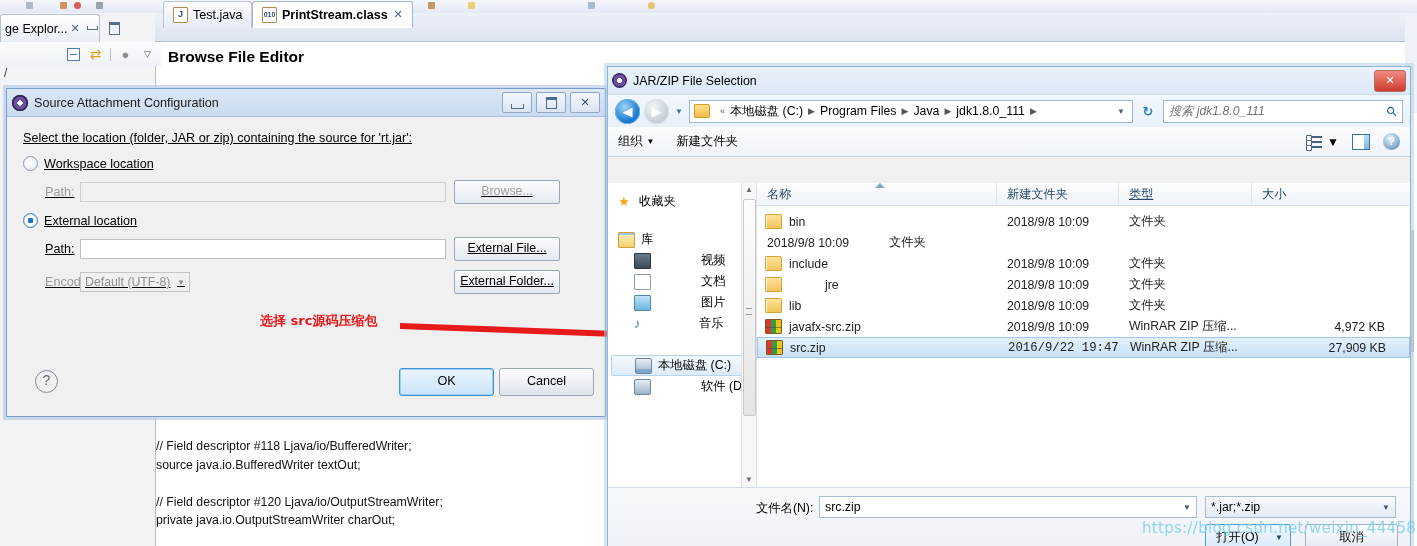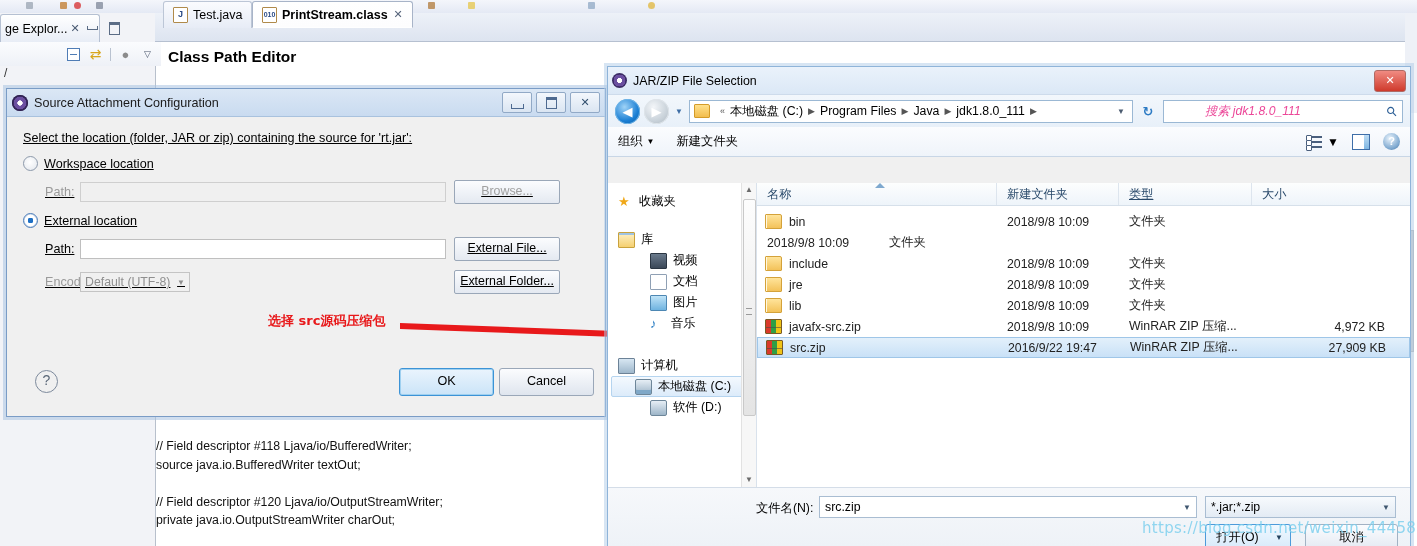--- a/index.html
+++ b/index.html
@@ -92,21 +92,21 @@
   .flabel{width:57px;padding-left:22px;font-size:12.6px;box-sizing:border-box;}
   .flabel.dis{color:#9a9a9a;}
   .ftext{height:20px;border:1px solid #bfbfbf;background:#fff;box-sizing:border-box;}
   .ftext.dis{background:#f0f0f0;border-color:#cfcfcf;}
   .fbtn{height:22px;min-width:104px;border:1px solid #9aa7b8;border-radius:2px;
      background:linear-gradient(#fbfcfe,#e4e9f1);font-size:12.4px;text-align:center;line-height:21px;}
   .fbtn.dis{color:#a0a0a0;}
   .fsel{height:20px;border:1px solid #c4c4c4;background:#f0f0f0;color:#8f8f8f;
      font-size:12.3px;display:flex;align-items:center;padding:0 4px;box-sizing:border-box;}
   .fsel .caret{margin-left:auto;font-size:8px;color:#8f8f8f;}
-  #sa-annot{position:absolute;left:268px;top:312px;font-size:13px;font-weight:bold;color:#e8191b;
+  #sa-annot{position:absolute;left:260px;top:312px;font-size:13px;font-weight:bold;color:#e8191b;
      font-family:"DejaVu Sans",sans-serif;}
   #sa-footer{position:absolute;left:0;bottom:0;width:100%;height:56px;}
   #sa-help{position:absolute;left:28px;top:10px;width:21px;height:21px;border-radius:50%;
      border:1.4px solid #7d8a9c;color:#5a6777;font-size:14px;text-align:center;line-height:19px;}
   #sa-ok{position:absolute;left:392px;top:8px;width:93px;height:26px;border:1px solid #3c93d6;border-radius:3px;
      background:linear-gradient(#eaf4fd,#cbe4f8);font-size:12.6px;text-align:center;line-height:25px;
      box-shadow:0 0 0 1px #9fd0f0 inset;}
   #sa-cancel{position:absolute;left:492px;top:8px;width:93px;height:26px;border:1px solid #9aa7b8;border-radius:3px;
      background:linear-gradient(#fbfcfe,#dfe5ee);font-size:12.6px;text-align:center;line-height:25px;}
 
@@ -140,41 +140,41 @@
      padding:0 4px;box-sizing:border-box;font-size:12.3px;}
   #crumbbar .folder{width:14px;height:12px;background:linear-gradient(#ffe08a,#f2bd4e);
      border:1px solid #d49b28;border-radius:1px 2px 1px 1px;margin-right:5px;}
   .crumb{white-space:nowrap;}
   .crumb-sep{color:#555;margin:0 5px;font-size:9px;}
   #crumb-caret{margin-left:auto;font-size:8px;color:#4b5b70;padding-right:3px;}
   #refresh-btn{width:22px;height:23px;display:flex;align-items:center;justify-content:center;
      color:#2d7bc4;font-size:13px;font-weight:bold;}
   #searchbox{width:240px;height:23px;border:1px solid #9bb8d4;background:#fff;display:flex;align-items:center;
      padding:0 5px;box-sizing:border-box;}
-  #searchbox .ph{font-style:italic;color:#ec4899;font-size:12.2px;margin-left:36px;}
+  #searchbox .ph{font-style:italic;color:#737373;font-size:12.2px;}
   #searchbox .mag{margin-left:auto;color:#2c5f96;font-size:13px;transform:rotate(-45deg);}
   #fd-cmdbar{height:29px;display:flex;align-items:center;padding:0 10px;
      background:linear-gradient(#fbfcfe,#eff4fa);border-bottom:1px solid #c8d6e6;gap:22px;}
   .cmd{font-size:12.3px;display:flex;align-items:center;gap:4px;}
   .cmd .ca{font-size:8px;}
   #cmd-right{margin-left:auto;display:flex;align-items:center;gap:13px;}
   #view-ico{width:16px;height:14px;position:relative;}
   #view-ico .l{position:absolute;left:6px;width:10px;height:1.6px;background:#4a5f7d;}
   #view-ico .d{position:absolute;left:0;width:4px;height:4px;border:1px solid #4a5f7d;background:#fff;border-radius:1px;}
   #pane-ico{width:16px;height:14px;border:1.5px solid #3e6ea8;background:#fff;position:relative;}
   #pane-ico::after{content:"";position:absolute;right:0;top:0;bottom:0;width:5px;
      background:linear-gradient(#bcdcf4,#7fb6e2);}
   #help-ico{width:17px;height:17px;border-radius:50%;
      background:radial-gradient(circle at 40% 32%,#eaf4fc,#7fa9d0 65%,#3d6c9c);
      color:#fff;font-size:11px;font-weight:bold;text-align:center;line-height:17px;}
 
   #fd-main{position:absolute;left:0;top:116px;width:802px;height:304px;display:flex;}
   #nav-pane{width:148px;background:#fff;border-right:1px solid #d9e2ec;position:relative;overflow:hidden;}
   .nav-item{display:flex;align-items:center;height:21px;font-size:12.3px;padding-left:10px;white-space:nowrap;}
-  .nav-item.ind{padding-left:42px;}
+  .nav-item.ind{padding-left:26px;gap:44px;}
   .nav-item.sel{background:linear-gradient(#f4f9fe,#dcebfa);border:1px solid #b5d4ef;border-radius:2px;
      margin:0 3px;padding-left:23px;height:19px;}
   .nav-ico{width:15px;height:14px;margin-right:6px;flex:none;}
   .ico-star{color:#f0a818;font-size:13px;line-height:14px;}
   .ico-lib{background:linear-gradient(#fdf0c6,#f5d070);border:1px solid #c9a23c;border-radius:1px;
      box-shadow:inset 0 2px 0 #9fc4e4;}
   .ico-vid{background:linear-gradient(#6a7a8c,#3b4858);border:1px solid #2b3643;border-radius:1px;}
   .ico-pic{background:linear-gradient(#bfe3f7,#6fb3e0);border:1px solid #4d87b3;border-radius:1px;}
   .ico-doc{background:#fff;border:1px solid #8fa0b4;border-radius:1px;}
   .ico-mus{color:#2d7fc4;font-size:13px;line-height:14px;}
@@ -270,21 +270,21 @@
 <div class="abs" id="editor-tabs"></div>
 <div class="etab inactive" style="left:163px;">
   <span class="ticon j">J</span>
   <span>Test.java</span>
 </div>
 <div class="etab active" style="left:252px;">
   <span class="ticon">010</span>
   <span>PrintStream.class</span>
   <span class="xclose">✕</span>
 </div>
-<div class="abs" id="editor-title">Class Path Editor</div>
+<div class="abs" id="editor-title">Browse File Editor</div>
 
 <div class="abs" id="code-pane">
   <div class="ln">private java.util.Formatter formatter;</div>
   <div class="ln">&nbsp;</div>
   <div class="ln">// Field descriptor #118 Ljava/io/BufferedWriter;</div>
   <div class="ln">source java.io.BufferedWriter textOut;</div>
   <div class="ln">&nbsp;</div>
   <div class="ln">// Field descriptor #120 Ljava/io/OutputStreamWriter;</div>
   <div class="ln">private java.io.OutputStreamWriter charOut;</div>
 </div>
@@ -429,24 +429,20 @@
       </div>
       <div class="nav-item ind">
         <span class="nav-ico ico-pic"></span>
         <span>图片</span>
       </div>
       <div class="nav-item ind">
         <span class="nav-ico ico-mus">♪</span>
         <span>音乐</span>
       </div>
       <div style="height:21px;"></div>
-      <div class="nav-item">
-        <span class="nav-ico ico-pc"></span>
-        <span>计算机</span>
-      </div>
       <div class="nav-item sel">
         <span class="nav-ico ico-hdd c"></span>
         <span>本地磁盘 (C:)</span>
       </div>
       <div class="nav-item ind">
         <span class="nav-ico ico-hdd"></span>
         <span>软件 (D:)</span>
       </div>
       <div id="nav-scroll">
         <span class="arr" style="top:0;">▲</span>
@@ -485,21 +481,21 @@
       <div class="frow">
         <span class="fc name" style="width:240px;">
             <span class="ficon folder"></span>
             <span>include</span>
           </span>
         <span class="fc" style="width:122px;">2018/9/8 10:09</span>
         <span class="fc" style="width:133px;">文件夹</span>
         <span class="fc size" style="width:143px;"></span>
       </div>
       <div class="frow">
-        <span class="fc name" style="width:240px;">
+        <span class="fc name" style="width:240px;gap:36px;">
             <span class="ficon folder"></span>
             <span>jre</span>
           </span>
         <span class="fc" style="width:122px;">2018/9/8 10:09</span>
         <span class="fc" style="width:133px;">文件夹</span>
         <span class="fc size" style="width:143px;"></span>
       </div>
       <div class="frow">
         <span class="fc name" style="width:240px;">
             <span class="ficon folder"></span>
@@ -516,21 +512,21 @@
           </span>
         <span class="fc" style="width:122px;">2018/9/8 10:09</span>
         <span class="fc" style="width:133px;">WinRAR ZIP 压缩...</span>
         <span class="fc size" style="width:143px;">4,972 KB</span>
       </div>
       <div class="frow sel">
         <span class="fc name" style="width:240px;">
             <span class="ficon zip"></span>
             <span>src.zip</span>
           </span>
-        <span class="fc" style="width:122px;">2016/9/22 19:47</span>
+        <span class="fc" style="width:122px;font-family:Liberation Mono, monospace;">2016/9/22 19:47</span>
         <span class="fc" style="width:133px;">WinRAR ZIP 压缩...</span>
         <span class="fc size" style="width:143px;">27,909 KB</span>
       </div>
     </div>
   </div>
 
   <div id="fd-bottom">
     <span id="fn-label">文件名(N):</span>
     <span id="fn-combo">
       <span>src.zip</span>

